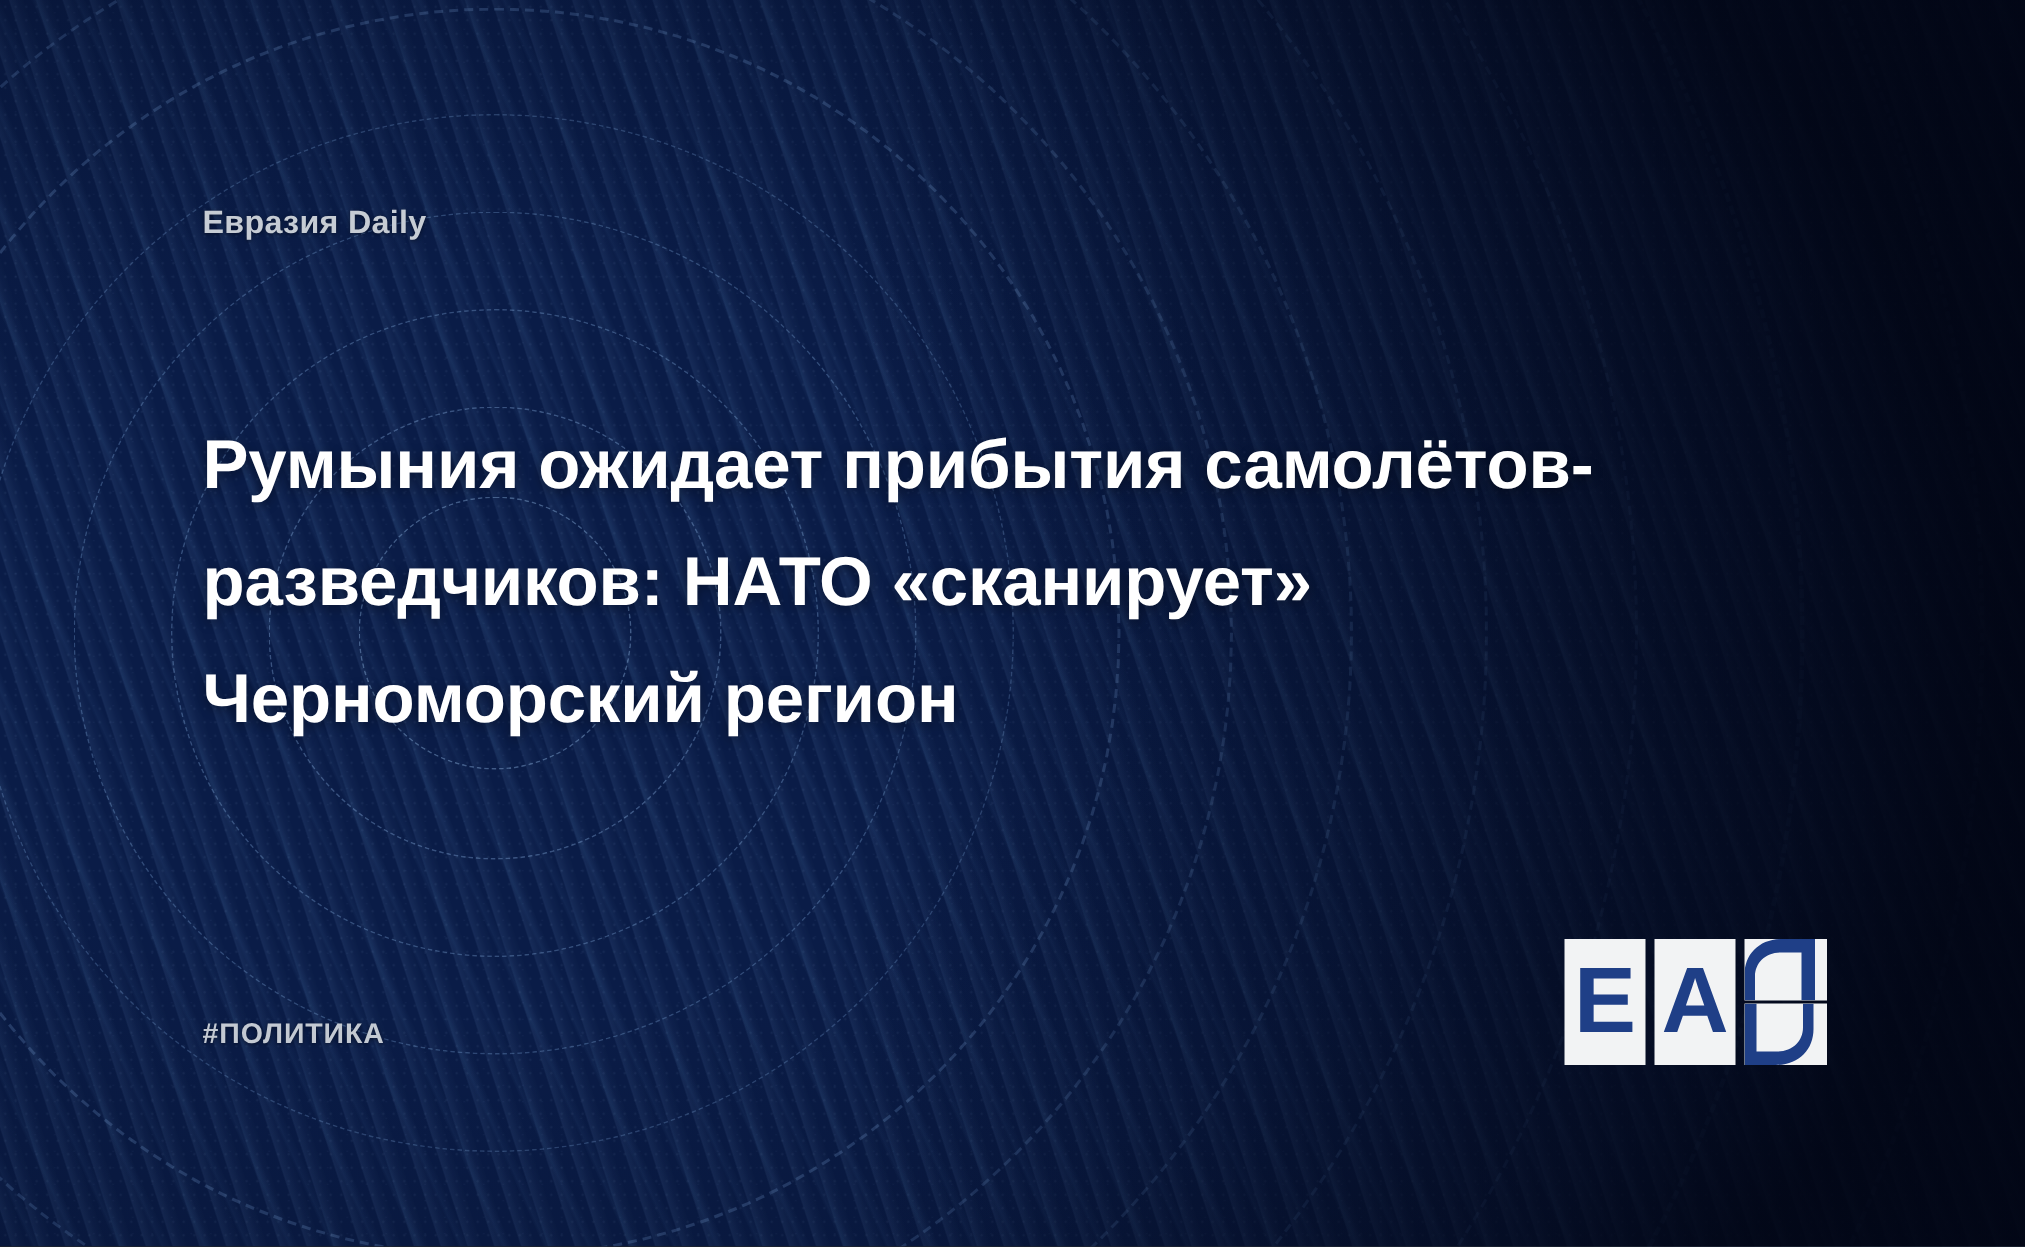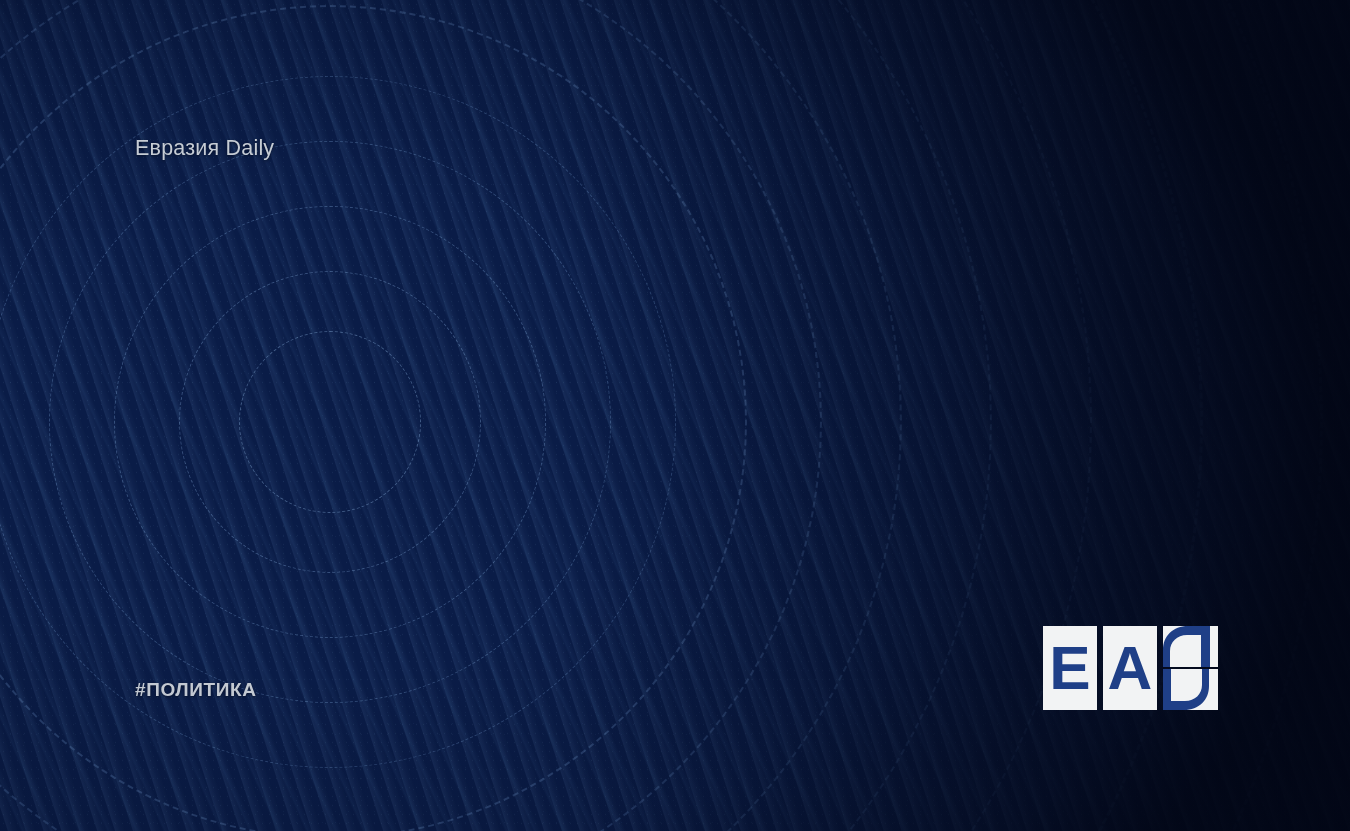--- a/index.html
+++ b/index.html
@@ -75,21 +75,21 @@
     opacity: .5;
   }
 
   
   .content { position: absolute; inset: 0; }
 
   .brand {
     position: absolute;
     left: 135px; top: 136px;
     font-size: 21.5px;
-    font-weight: normal;
+    font-weight: bold;
     letter-spacing: .2px;
     color: #c6ccd4;
     text-shadow: 0 1px 3px rgba(0,0,0,.45);
     white-space: nowrap;
   }
 
   .headline {
     position: absolute;
     left: 135px; top: 270px;
     width: 975px;
@@ -177,20 +177,21 @@
 
   <div class="bg-layer streaks"></div>
   <div class="bg-layer grain"></div>
   <div class="bg-layer bg-darken-right"></div>
   <div class="bg-layer bg-vignette"></div>
 
   <div class="content">
 
     <div class="brand">Евразия Daily</div>
 
+    <h1 class="headline">Румыния ожидает прибытия самолётов-разведчиков: НАТО «сканирует» Черноморский регион</h1>
 
     <div class="hashtag">#ПОЛИТИКА</div>
 
     <div class="logo">
 
       <div class="tile tile-e">
         <span class="tile-glyph">E</span>
       </div>
 
       <div class="tile tile-a">

